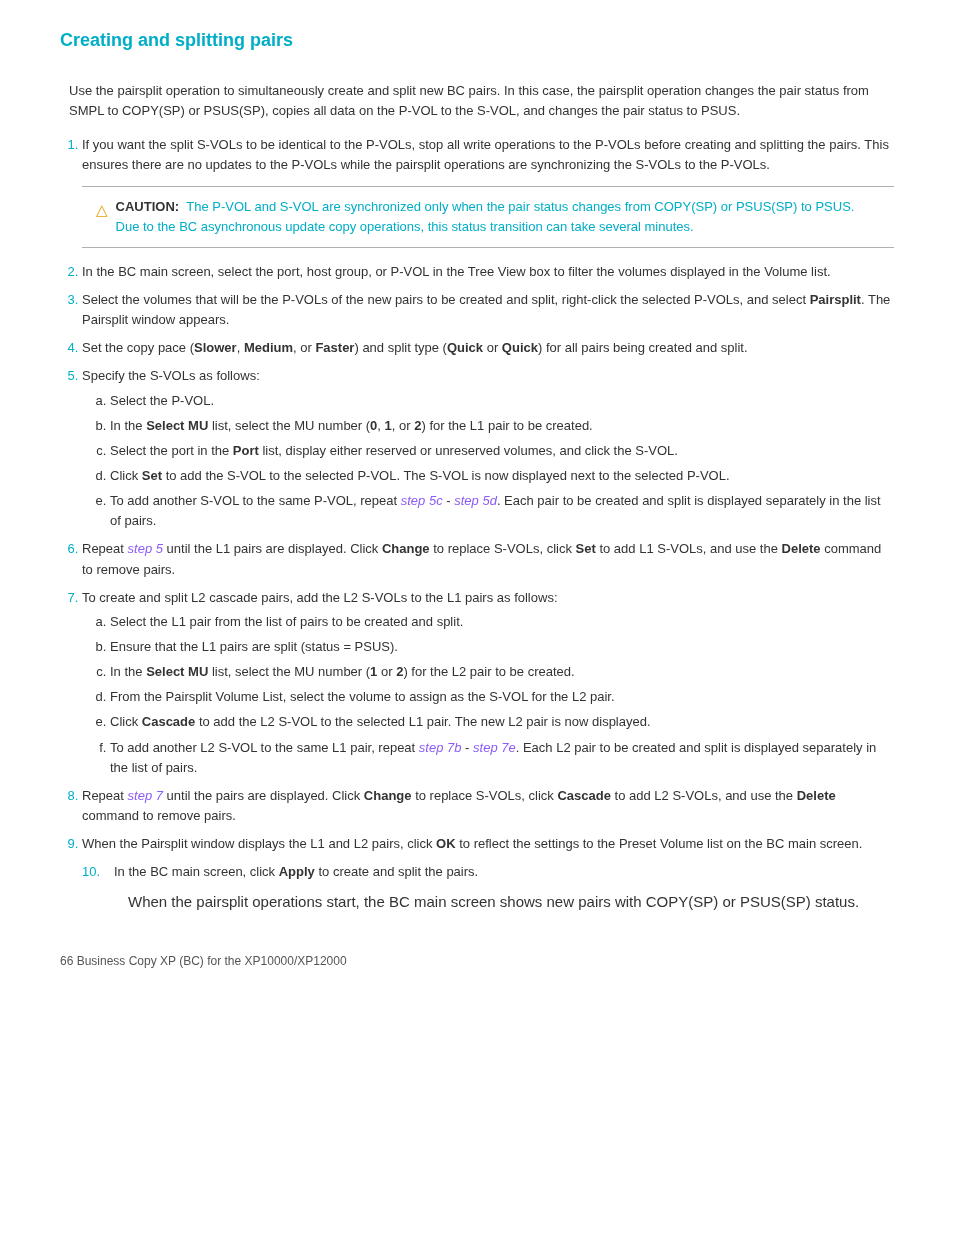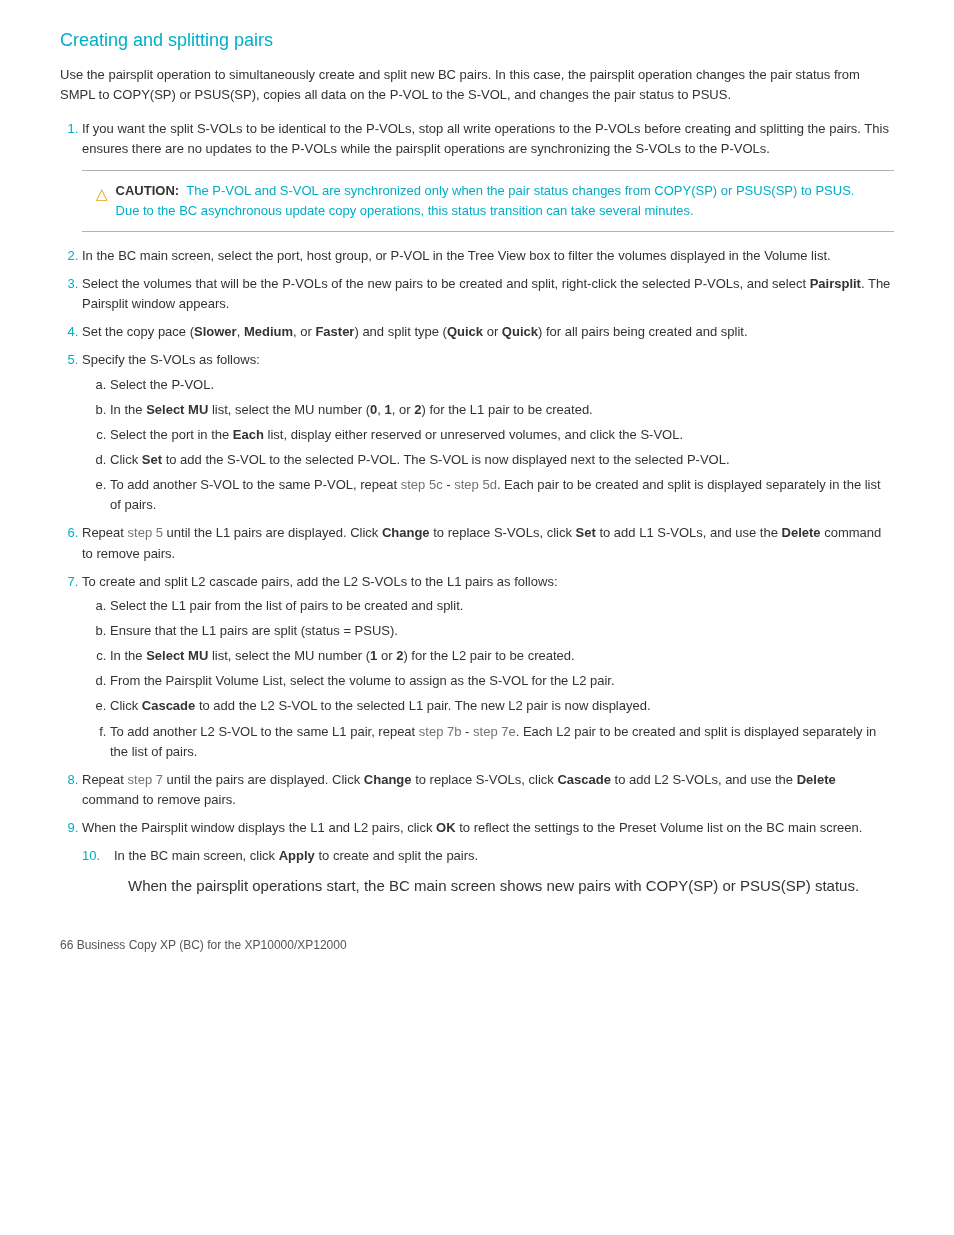--- a/index.html
+++ b/index.html
@@ -8,28 +8,29 @@
       font-size: 13px;
       color: #333;
       background: #fff;
       width: 954px;
       min-height: 1235px;
       padding: 30px 60px 40px 60px;
     }
     h1 {
       color: #00aec7;
       font-size: 18px;
-      font-weight: normal;
-      margin-bottom: 14px;
+      font-weight: bold;
+      margin-bottom: 30px;
       border-bottom: none;
     }
     .intro {
       margin-bottom: 14px;
       line-height: 1.55;
       font-size: 13px;
+      margin-left: 9px;
     }
     ol.main-list {
       margin-left: 22px;
       margin-bottom: 8px;
     }
     ol.main-list > li {
       margin-bottom: 8px;
       line-height: 1.55;
       font-size: 13px;
       color: #00aec7;
@@ -65,22 +66,23 @@
       margin-left: 28px;
       margin-top: 4px;
     }
     ol.sub-list > li {
       margin-bottom: 5px;
       line-height: 1.55;
       font-size: 13px;
       color: #333;
     }
     a.link-ref {
-      color: #737373;
+      color: #8b5cf6;
       text-decoration: none;
+      font-style: italic;
     }
     .footer {
       margin-top: 40px;
       font-size: 12px;
       color: #555;
       border-top: none;
     }
     .step-10 {
       margin-left: 22px;
       margin-bottom: 8px;
@@ -160,21 +162,21 @@
   <li>
     <span class="text">Specify the S-VOLs as follows:</span>
     <ol class="sub-list">
       <li>
         <span>Select the P-VOL.</span>
       </li>
       <li>
         <span>In the <b>Select MU</b> list, select the MU number (<b>0</b>, <b>1</b>, or <b>2</b>) for the L1 pair to be created.</span>
       </li>
       <li>
-        <span>Select the port in the <b>Each</b> list, display either reserved or unreserved volumes, and click the S-VOL.</span>
+        <span>Select the port in the <b>Port</b> list, display either reserved or unreserved volumes, and click the S-VOL.</span>
       </li>
       <li>
         <span>Click <b>Set</b> to add the S-VOL to the selected P-VOL. The S-VOL is now displayed next to the selected P-VOL.</span>
       </li>
       <li>
         <span>To add another S-VOL to the same P-VOL, repeat <a class="link-ref">step 5c</a> - <a class="link-ref">step 5d</a>. Each pair to be created and split is displayed separately in the list of pairs.</span>
       </li>
     </ol>
   </li>
 

